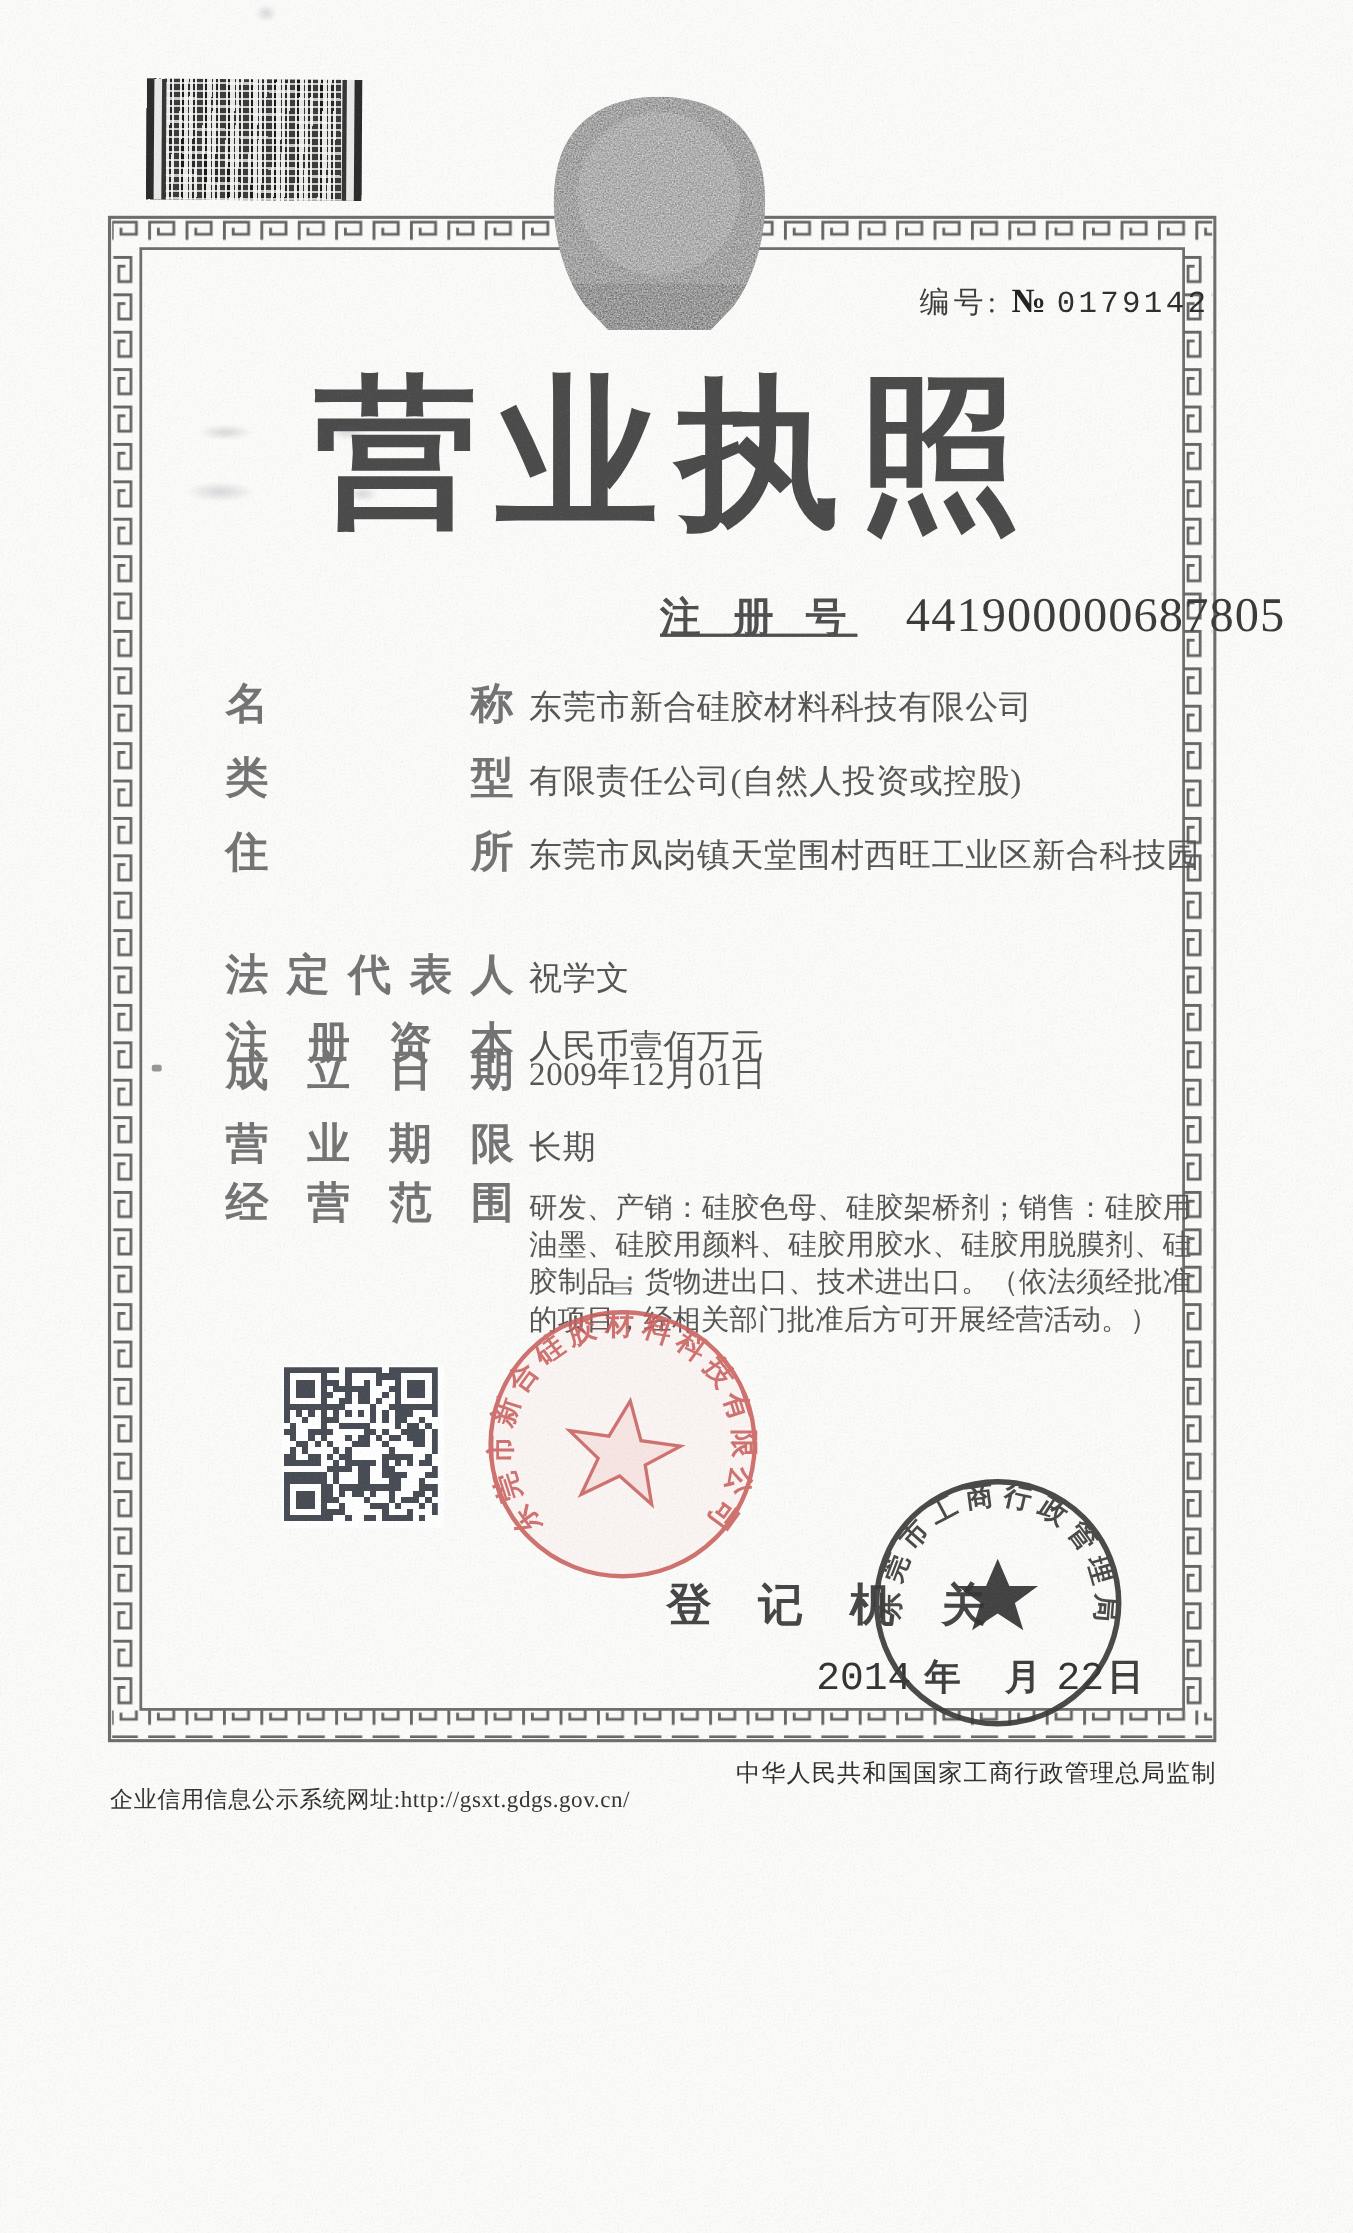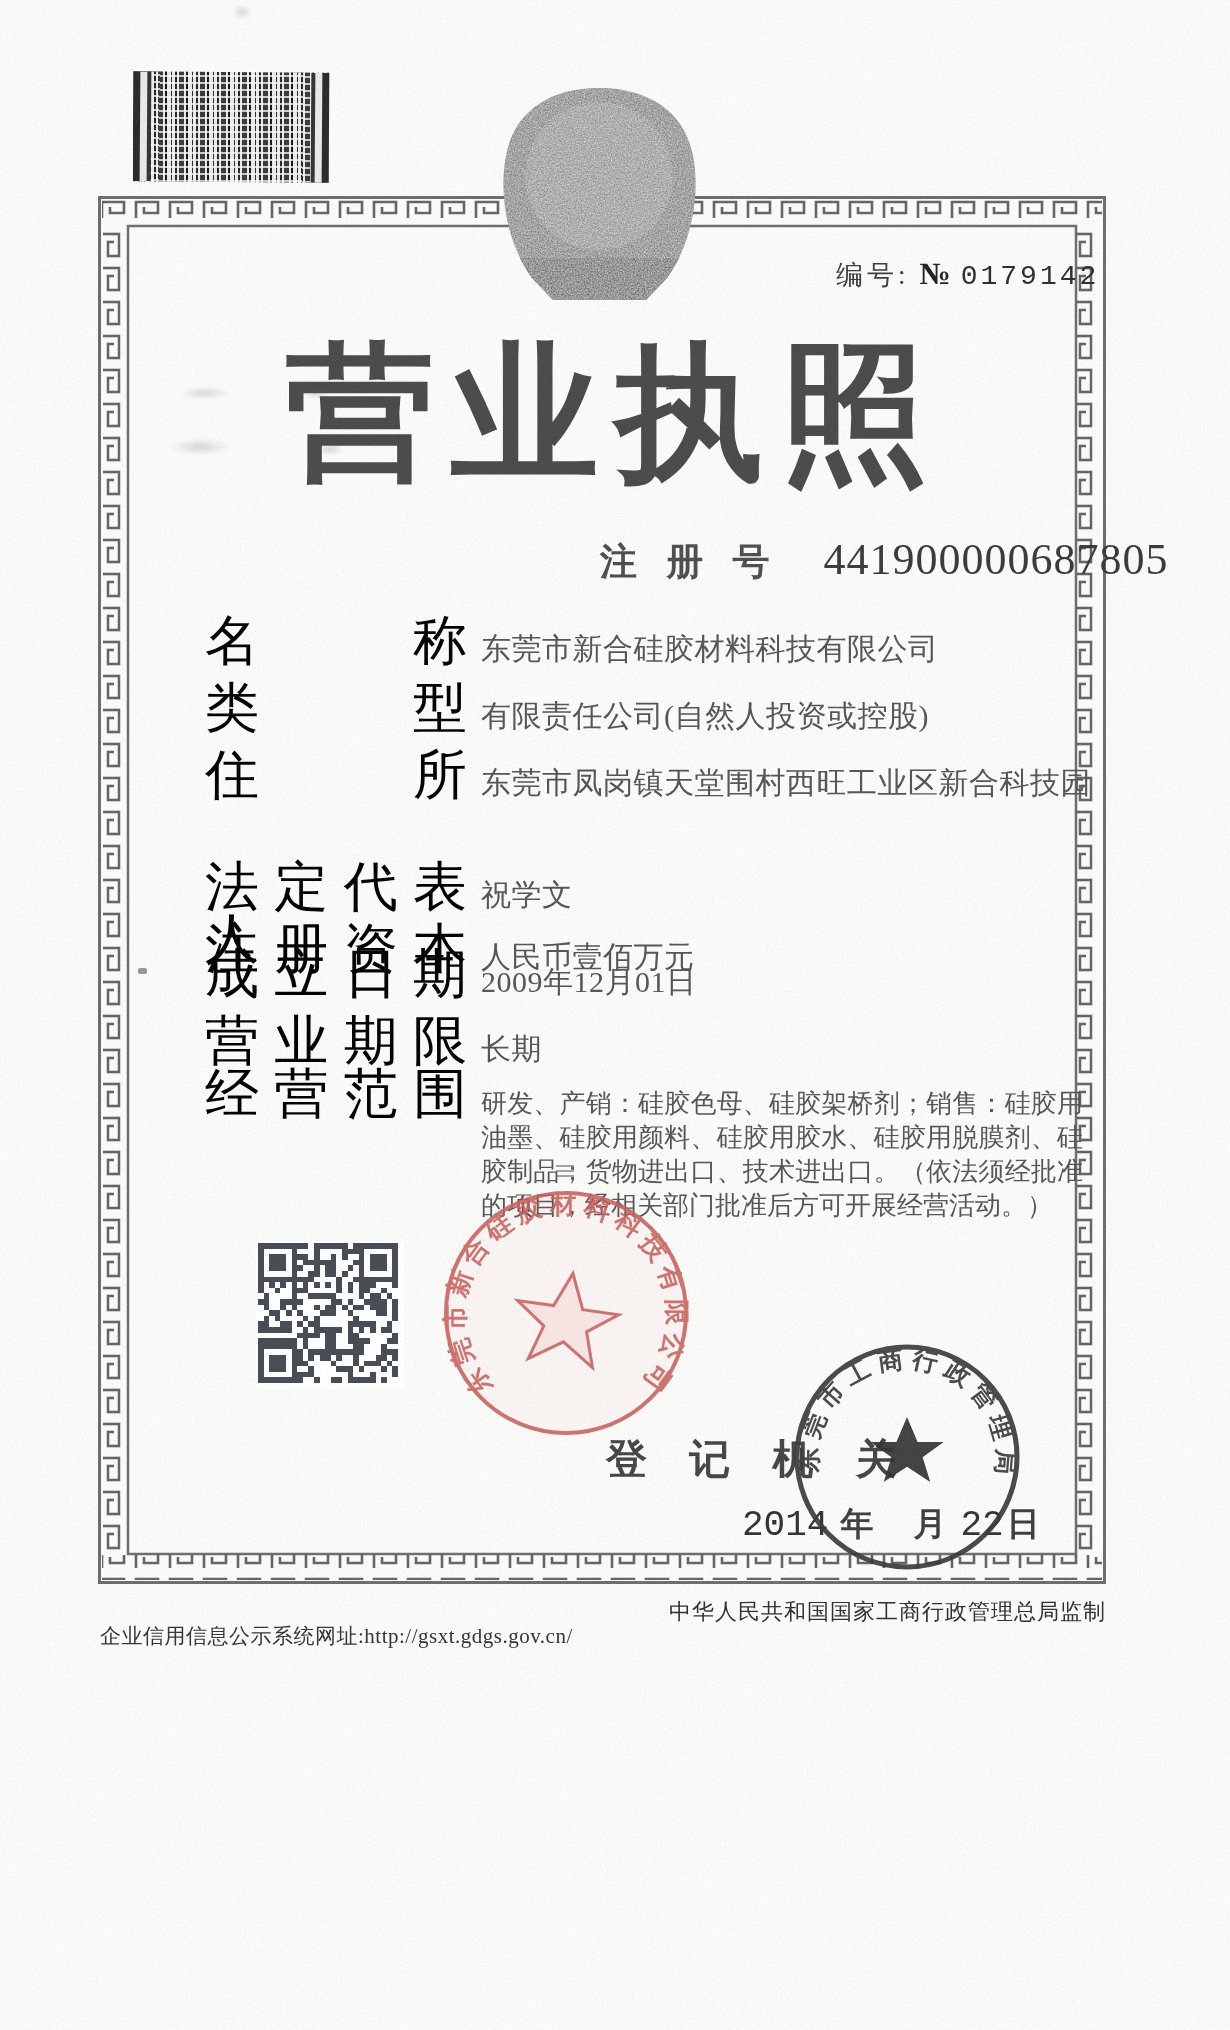--- a/index.html
+++ b/index.html
@@ -20,26 +20,26 @@
   .serial .sym{font-size:31px;font-weight:bold;color:#222;}
   .serial .num{font-family:"Liberation Mono", monospace;font-size:28px;letter-spacing:3px;color:#2d2d2d;}
 
   
   .title{left:286px;top:334px;width:642px;display:flex;justify-content:space-between;
          font-family:"Liberation Sans", sans-serif;font-weight:900;font-size:148px;line-height:158px;
          color:#3d3d3d;filter:blur(.4px);opacity:.93;}
 
   
   .regline{left:600px;top:534px;display:flex;align-items:baseline;gap:44px;}
-  .regline .lbl{font-size:37px;font-weight:600;letter-spacing:10px;color:#4e4e4e;}
+  .regline .lbl{font-size:37px;font-weight:600;letter-spacing:10px;color:#4e4e4e;text-decoration:underline;}
   .regline .num{font-family:Liberation Serif, serif;font-size:44px;letter-spacing:1px;color:#3a3a3a;}
 
   
   .row{left:205px;width:885px;display:flex;align-items:baseline;}
-  .flabel{width:262px;flex:0 0 262px;font-size:54px;font-weight:400;color:#000000;
+  .flabel{width:262px;flex:0 0 262px;font-size:39px;font-weight:700;color:#737373;
           text-align:justify;text-align-last:justify;line-height:52px;}
   .fvalue{margin-left:14px;font-size:30px;color:#555;letter-spacing:.5px;white-space:nowrap;}
   .row.scope .fvalue{font-size:26px;line-height:34px;width:602px;white-space:normal;letter-spacing:0;
                      text-align:justify;}
 
   
   .registry{left:606px;top:1432px;font-size:41px;font-weight:600;letter-spacing:16px;color:#454545;}
   .dateline{left:742px;top:1502px;display:flex;align-items:baseline;text-align:right;}
   .dateline .n{font-family:"Liberation Mono", monospace;font-size:36px;color:#333;}
   .dateline .u{font-size:33px;font-weight:600;color:#3e3e3e;}

